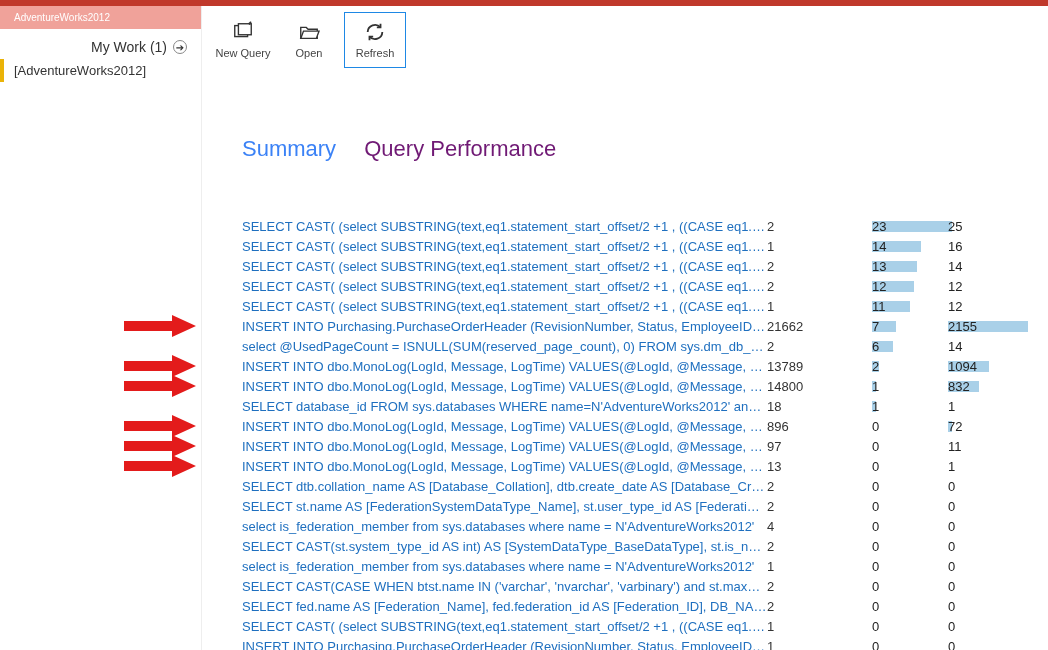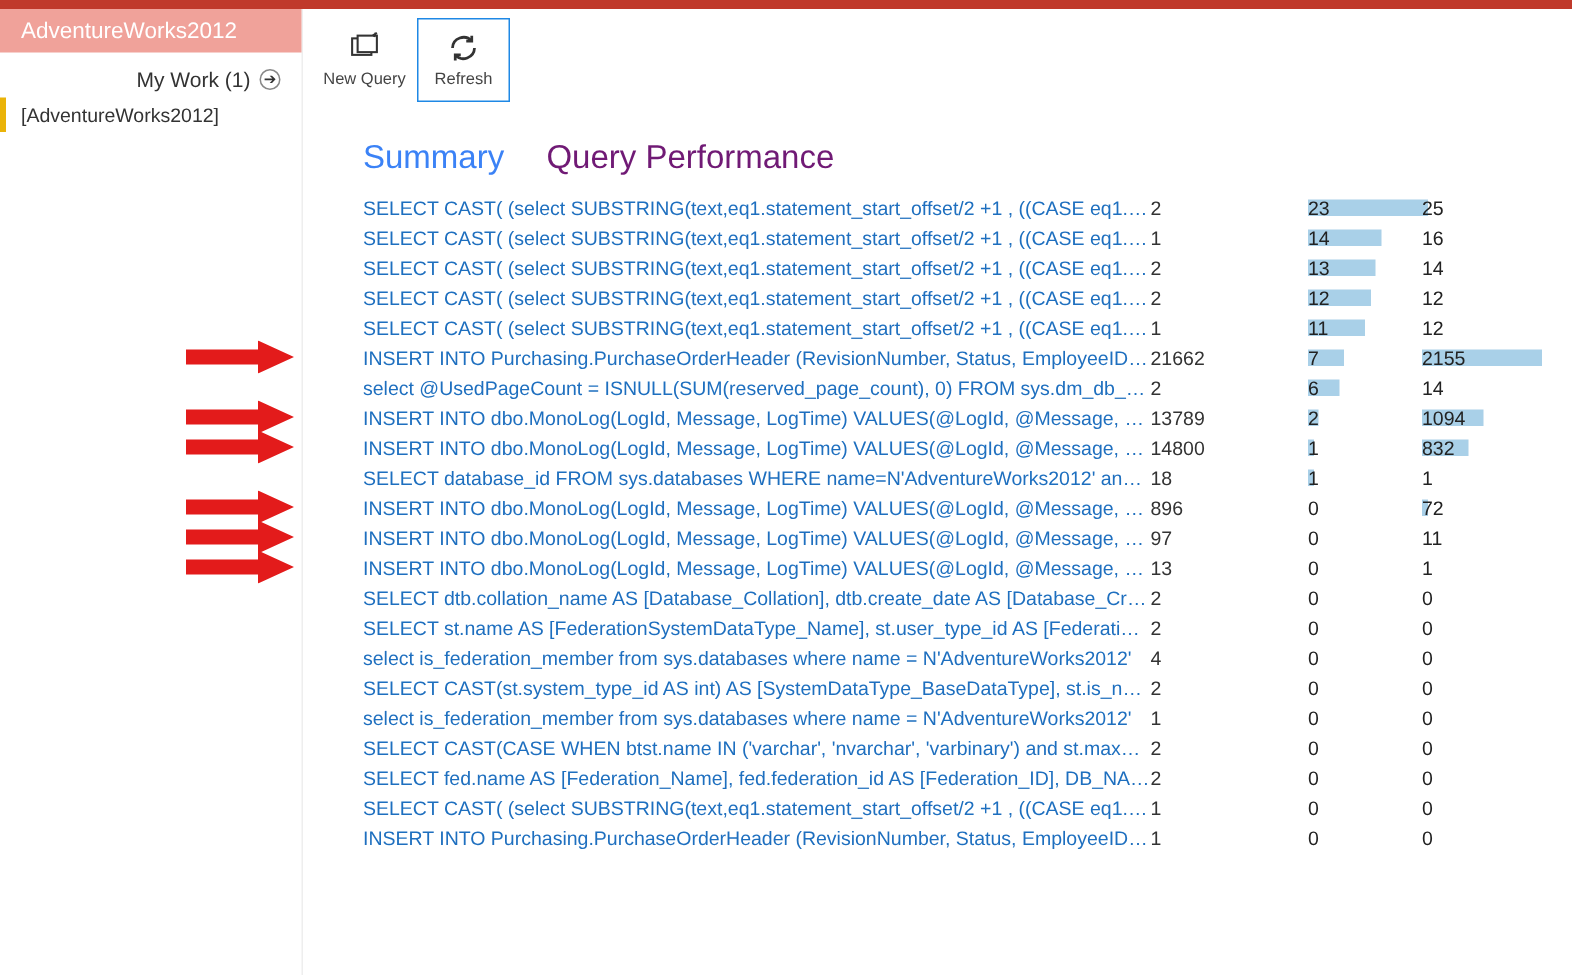--- a/index.html
+++ b/index.html
@@ -1,24 +1,24 @@
 <!DOCTYPE html>
 <html><head>
 <meta charset="utf-8">
 <style>
   * { box-sizing: border-box; margin: 0; padding: 0; }
   body { font-family: "Segoe UI", Arial, sans-serif; font-size: 13px; color: #222; width: 1048px; height: 650px; overflow: hidden; background: #fff; }
   .top-bar { height: 6px; background: #c0392b; }
   .layout { display: flex; height: calc(100% - 6px); }
   .sidebar { width: 220px; border-right: 1px solid #eee; }
-  .db-badge { background: #f0a29a; color: #fff; font-size: 15px; padding: 6px 14px; font-weight: 400; }
+  .db-badge { background: #f0a29a; color: #fff; font-size: 10px; padding: 6px 14px; font-weight: 400; }
   .mywork { padding: 10px 14px 4px 14px; font-size: 14px; color: #333; display: flex; align-items: center; gap: 6px; justify-content: flex-end; }
   .mywork .arrow { border: 1px solid #888; border-radius: 50%; width: 14px; height: 14px; display: inline-flex; align-items: center; justify-content: center; font-size: 10px; }
   .sel-item { border-left: 4px solid #eab308; padding: 4px 10px 4px 10px; font-size: 13px; color: #333; }
-  .main { flex: 1; display: flex; flex-direction: column; position: relative; }
+  .main { flex: 1; display: flex; flex-direction: column; position: relative; gap: 44px; }
   .toolbar { display: flex; gap: 4px; padding: 6px 10px 2px 10px; }
   .tool-btn { width: 62px; height: 56px; border: 1px solid transparent; display: flex; flex-direction: column; align-items: center; justify-content: center; gap: 4px; font-size: 11px; color: #444; cursor: pointer; }
   .tool-btn.selected { border: 1px solid #1e88e5; }
   .tool-btn svg { width: 22px; height: 22px; }
   .tabs { padding: 22px 0 10px 40px; font-size: 22px; font-weight: 300; }
   .tab { margin-right: 22px; color: #3b82f6; cursor: pointer; }
   .tab.active { color: #701a75; }
   .table-wrap { padding: 0 10px 0 20px; }
   .headers { display: flex; padding: 8px 0 6px 20px; color: #555; font-size: 14px; border-bottom: 1px solid #eee; }
   .col-query { width: 525px; }
@@ -58,20 +58,27 @@
 
     <div class="toolbar">
       <div class="tool-btn">
         <svg viewBox="0 0 24 24" fill="none" stroke="#333" stroke-width="1.5">
             <rect x="3" y="5" width="14" height="12"></rect>
             <rect x="7" y="3" width="14" height="12" fill="#fff"></rect>
             <path d="M18 3 l3 -2 M20 1 l-1 3" stroke="#333"></path>
           </svg>
         <span>New Query</span>
       </div>
+      <div class="tool-btn">
+        <svg viewBox="0 0 24 24" fill="none" stroke="#333" stroke-width="1.5">
+            <path d="M3 7 h6 l2 2 h10 v10 H3 z"></path>
+            <path d="M3 19 L6 11 h17 l-3 8 z" fill="#fff"></path>
+          </svg>
+        <span>Open</span>
+      </div>
       <div class="tool-btn selected">
         <svg viewBox="0 0 24 24" fill="none" stroke="#333" stroke-width="2">
             <path d="M4 12 a8 8 0 0 1 14 -5 M20 12 a8 8 0 0 1 -14 5"></path>
             <path d="M18 3 v4 h-4 M6 21 v-4 h4"></path>
           </svg>
         <span>Refresh</span>
       </div>
     </div>
 
     <div class="tabs">

